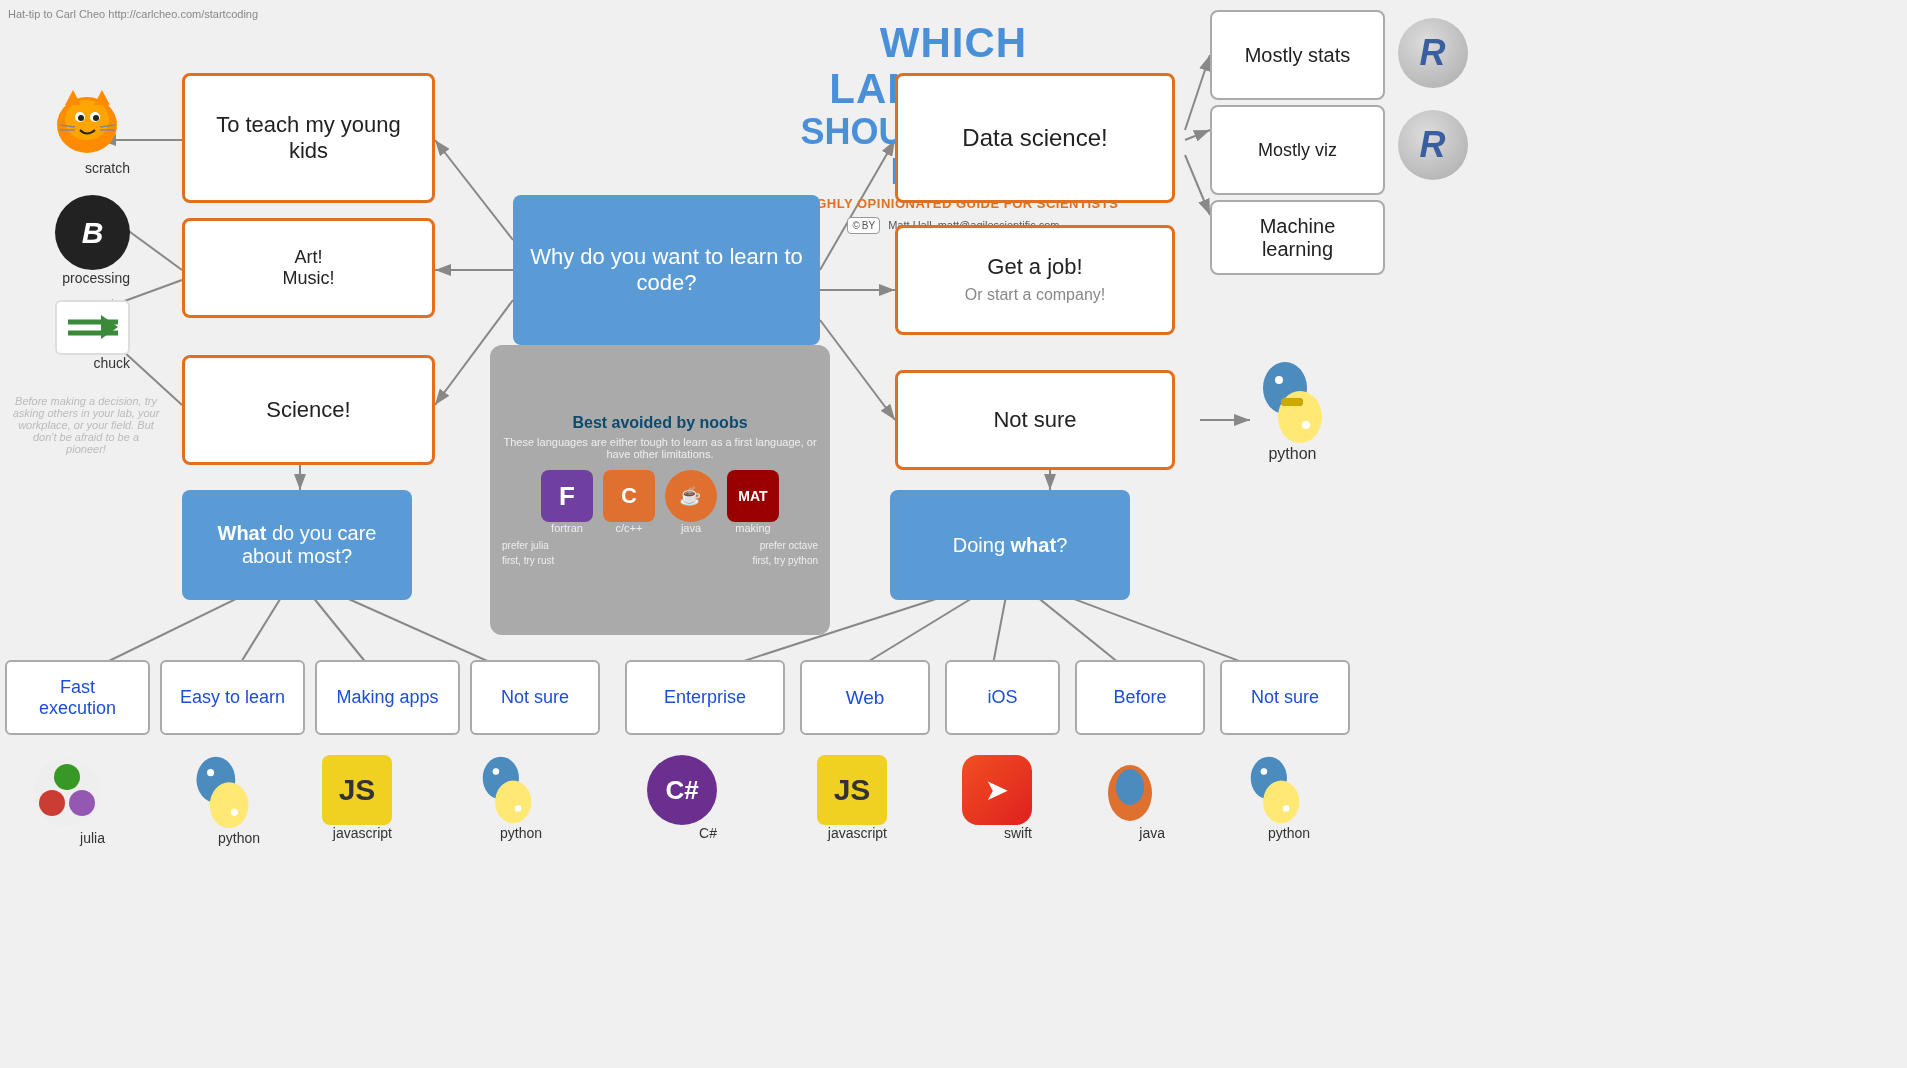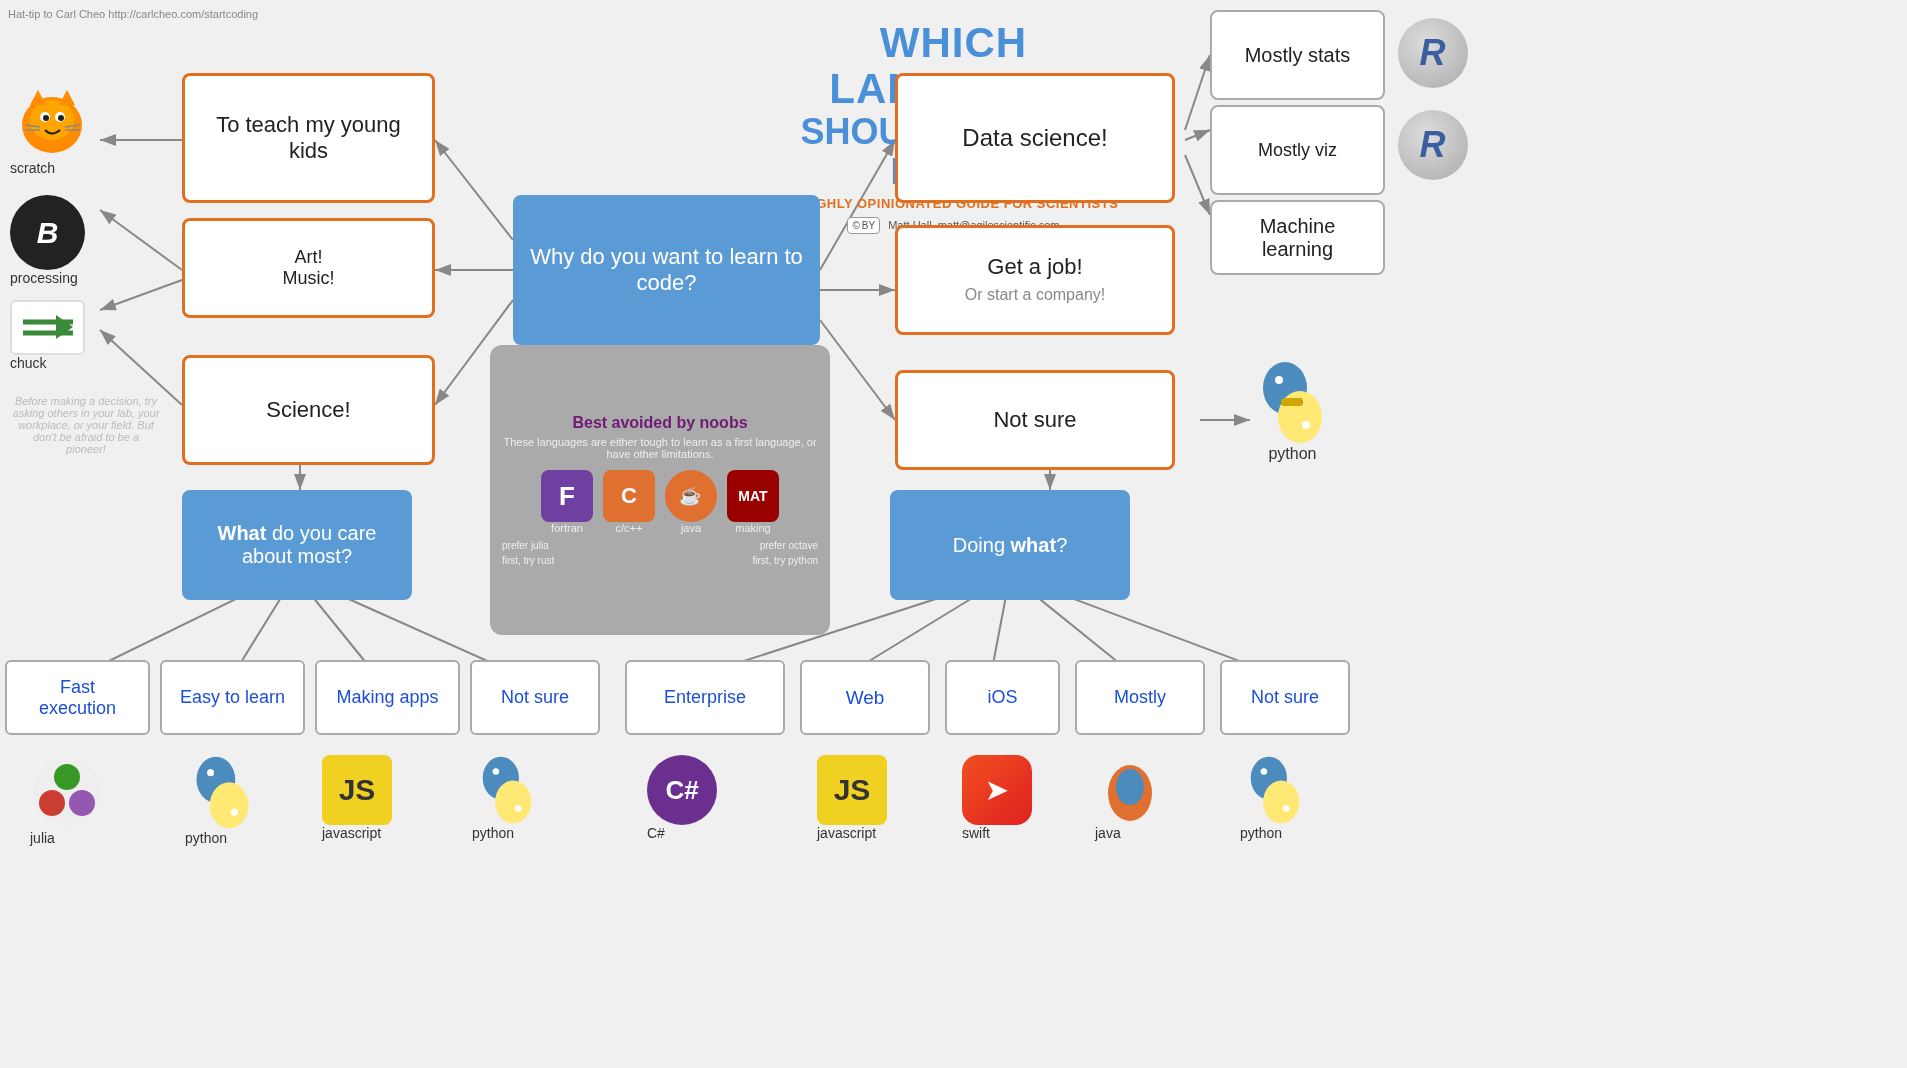--- a/index.html
+++ b/index.html
@@ -119,21 +119,21 @@
       background: #fff;
       color: #222;
       font-size: 20px;
     }
 
     
     .logo-item {
       position: absolute;
       display: flex;
       flex-direction: column;
-      align-items: flex-start;
+      align-items: flex-end;
       font-size: 14px;
       color: #333;
     }
 
     
     .bottom-box {
       position: absolute;
       border: 2px solid #aaa;
       background: #fff;
       border-radius: 6px;
@@ -181,21 +181,21 @@
 
     .noob-inner {
       font-size: 11px;
       color: #eee;
       margin-top: 4px;
     }
 
     .noob-title {
       font-size: 16px;
       font-weight: bold;
-      color: #701a75;
+      color: #0c4a6e;
     }
   </style>
 </head>
 <body>
 
 <svg class="arrows-svg" xmlns="http://www.w3.org/2000/svg">
   <defs>
     <marker id="arrowhead" markerWidth="8" markerHeight="6" refX="8" refY="3" orient="auto">
       <polygon points="0 0, 8 3, 0 6" fill="#888"></polygon>
     </marker>
@@ -439,21 +439,21 @@
 
 <div class="bottom-box" style="left:800px; top:660px; width:130px; height:75px; font-size:19px;">
   <span>Web</span>
 </div>
 
 <div class="bottom-box" style="left:945px; top:660px; width:115px; height:75px; font-size:18px;">
   <span>iOS</span>
 </div>
 
 <div class="bottom-box" style="left:1075px; top:660px; width:130px; height:75px; font-size:18px;">
-  <span>Mostly</span>
+  <span>Before</span>
 </div>
 
 <div class="bottom-box" style="left:1220px; top:660px; width:130px; height:75px; font-size:18px;">
   <span>Not sure</span>
 </div>
 
 <div class="logo-item" style="left:30px; top:755px;">
   <svg width="75" height="75" viewBox="0 0 75 75">
     <circle cx="37" cy="37" r="34" fill="#eee"></circle>
     <circle cx="22" cy="48" r="13" fill="#cb3c33"></circle>

